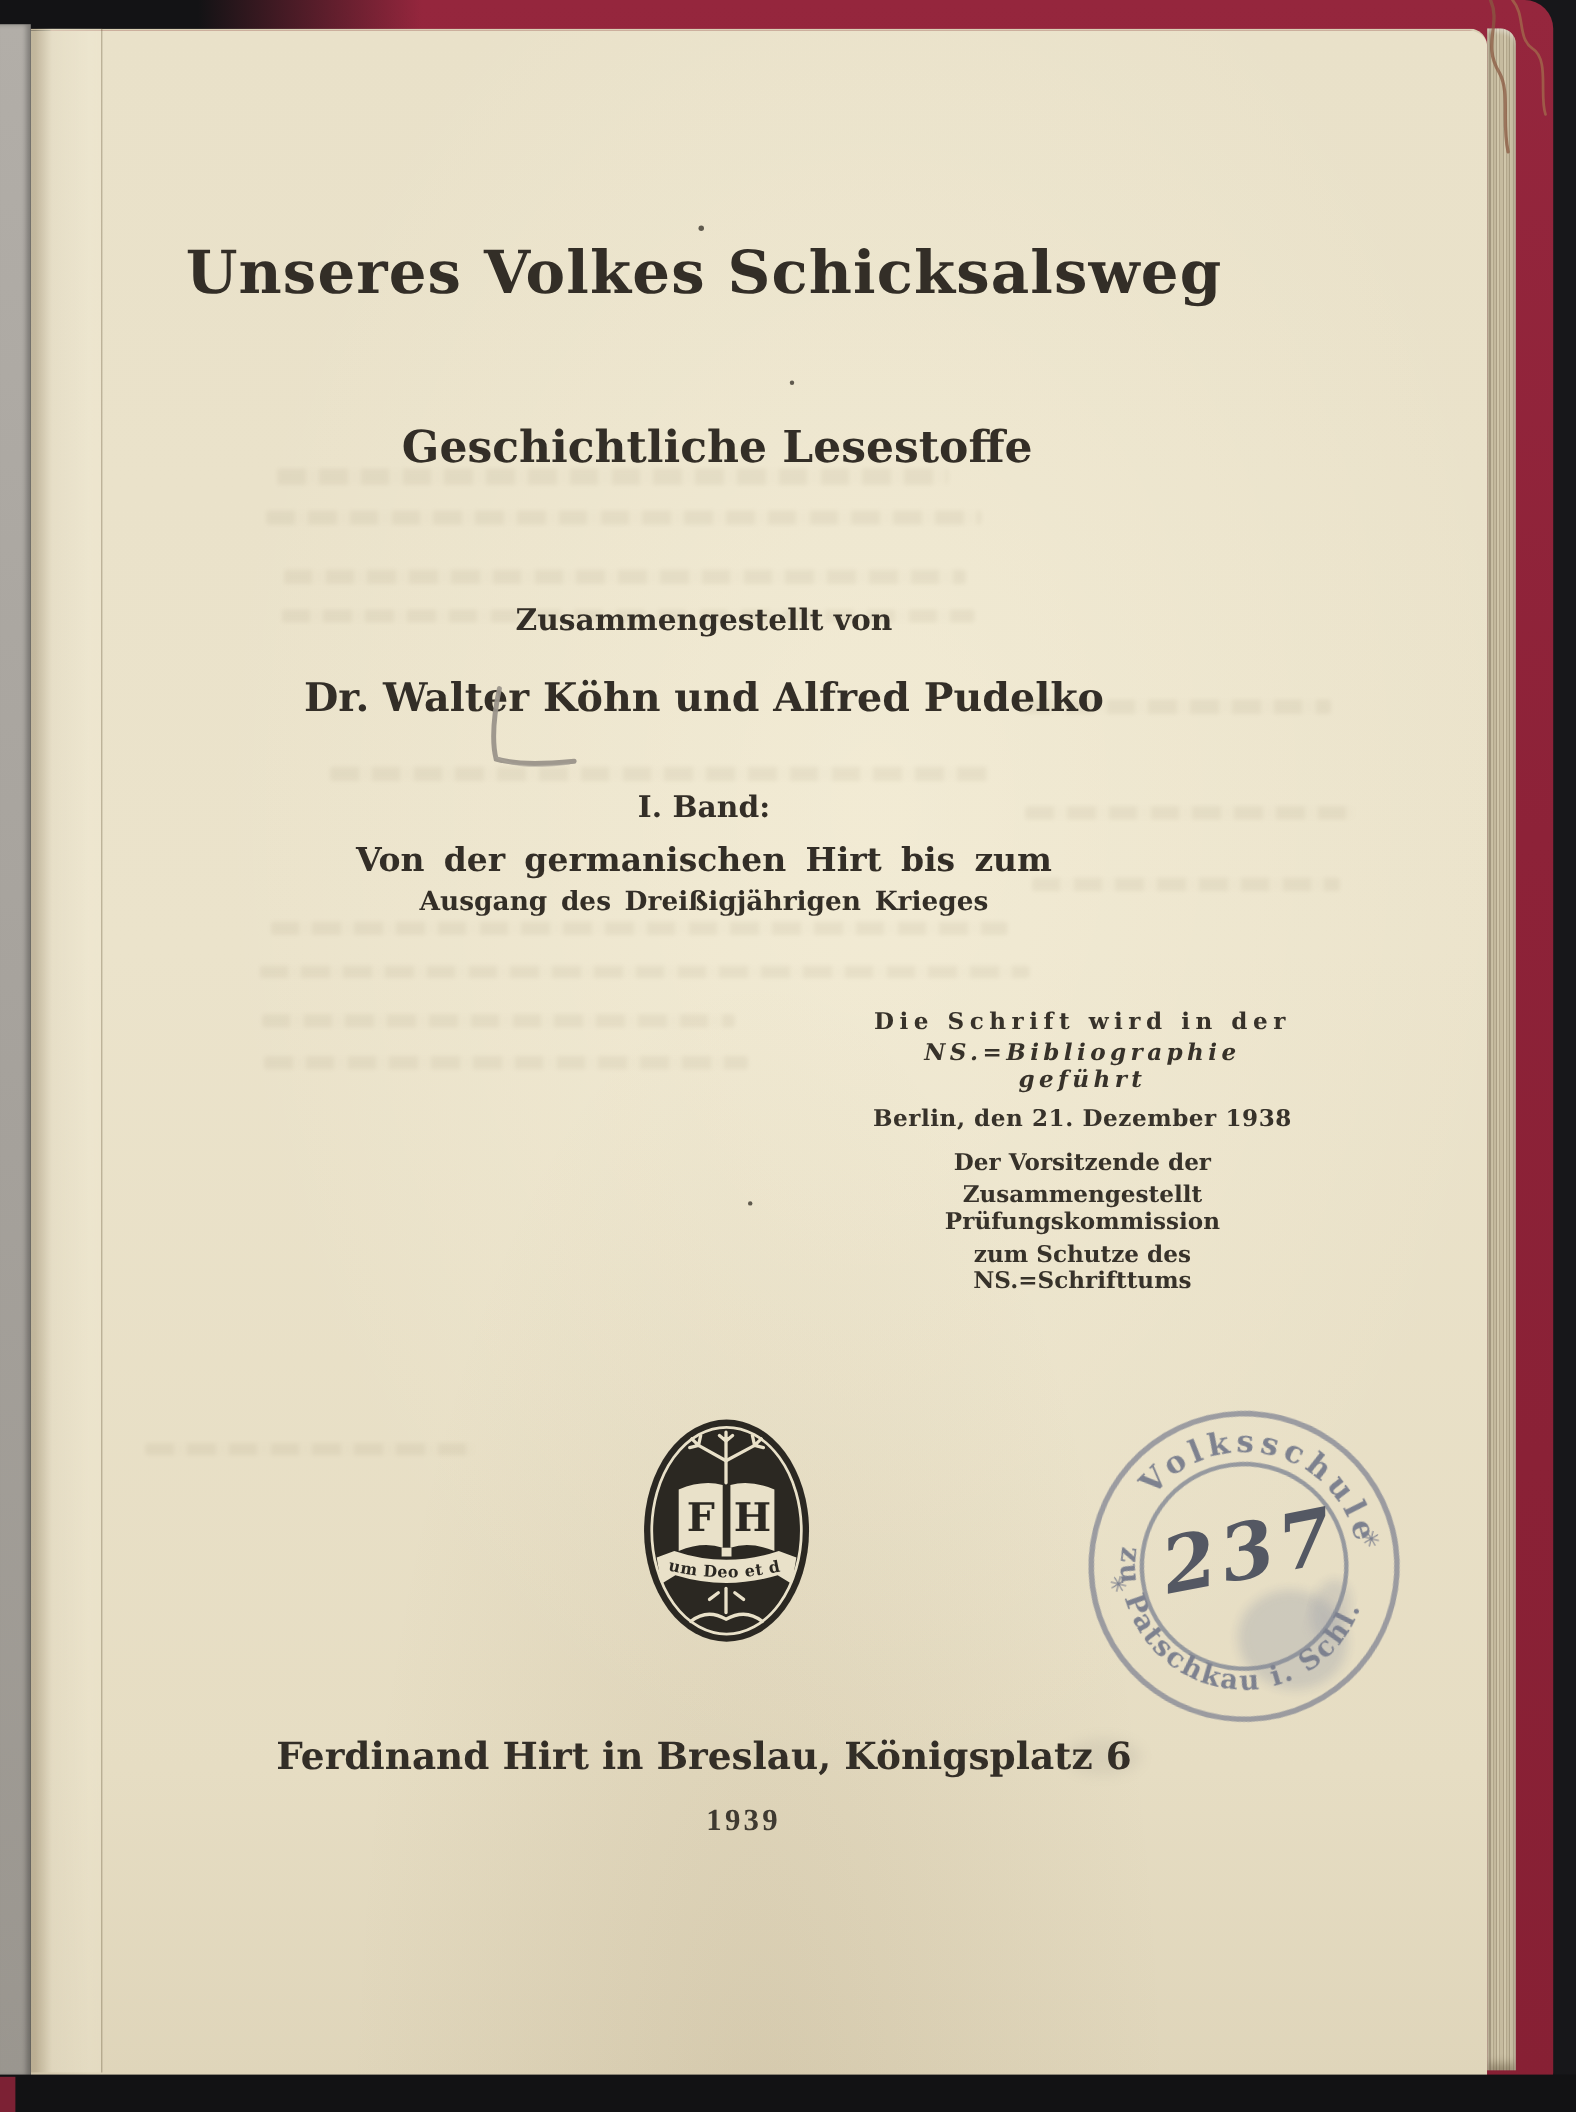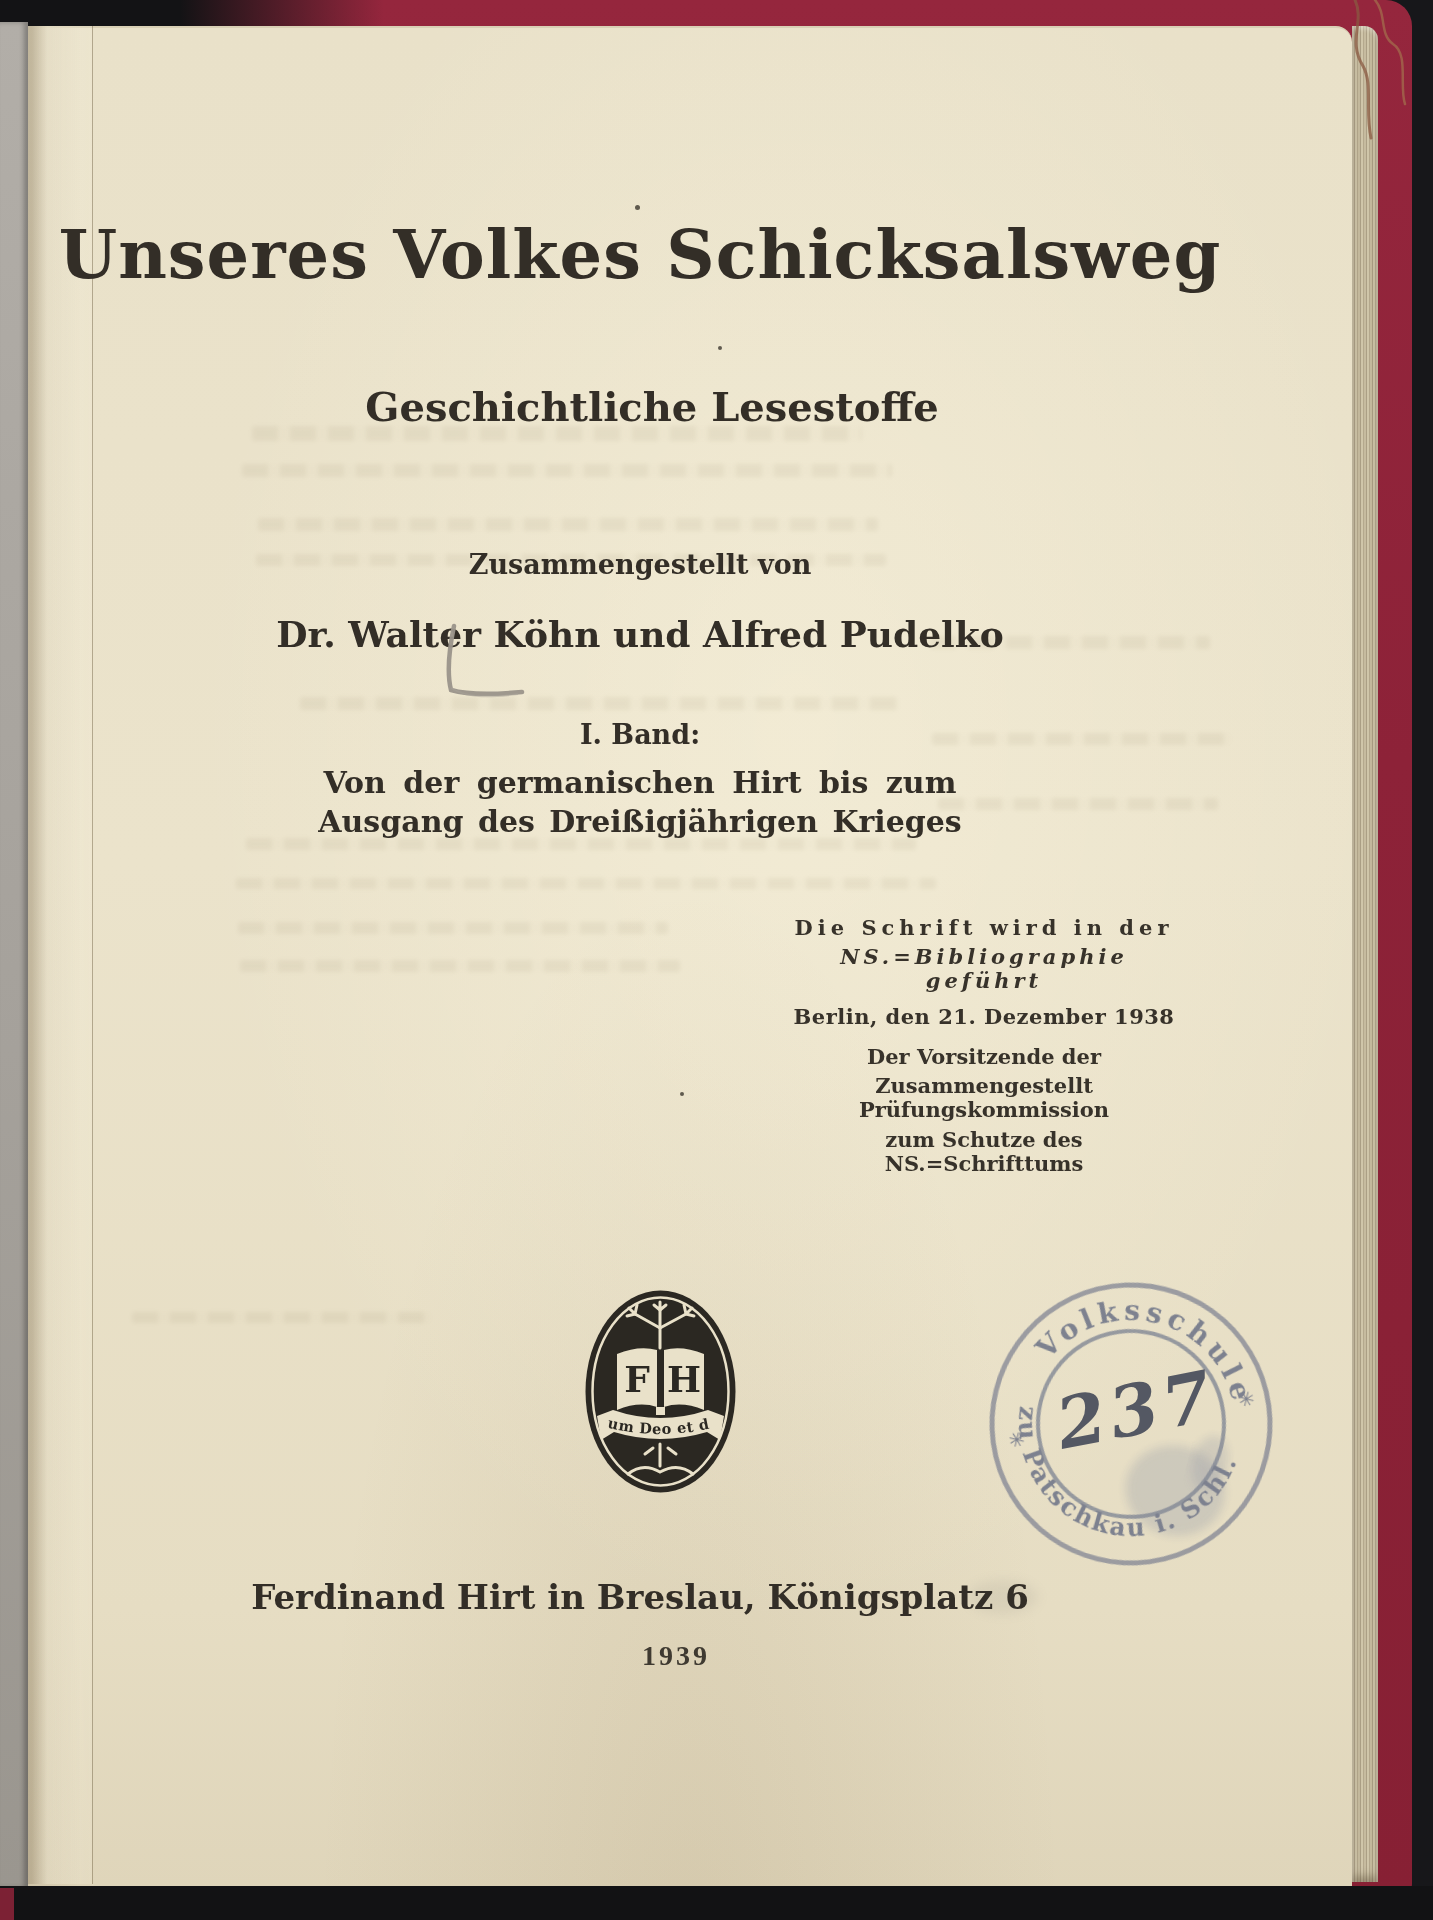--- a/index.html
+++ b/index.html
@@ -28,27 +28,27 @@
           radial-gradient(ellipse at 50% 105%, rgba(120,95,55,.10) 0%, rgba(120,95,55,0) 40%),
           linear-gradient(90deg, rgba(110,90,55,.14) 0%, rgba(110,90,55,0) 4%),
           linear-gradient(180deg,#e9e1c9 0%,#ebe3cb 45%,#e6ddc3 85%,#dfd5ba 100%);
         border-bottom:2px solid #c9bfa2; border-top:2px solid #d9d0b5;}
   .flyleaf-strip{position:absolute;left:28px;top:26px;width:64px;height:1858px;
                  background:linear-gradient(90deg,rgba(90,72,45,.18) 0 6%,rgba(248,243,224,.28) 30%,rgba(248,243,224,.18) 100%);
                  border-right:1px solid rgba(110,95,65,.30);}
   
   .line{position:absolute;left:28px;width:1224px;text-align:center;color:#332e27;
         font-weight:bold;white-space:nowrap;}
-  .title{top:215px;font-size:67px;letter-spacing:1px;}
+  .title{top:215px;font-size:54px;letter-spacing:1px;}
   .subtitle{top:383px;font-size:40px;padding-left:12px;}
   .compiled{top:549px;font-size:27px;}
   .authors{top:613px;font-size:36px;}
   .band-label{top:719px;font-size:27px;}
   .band1{top:765px;font-size:30px;word-spacing:7px;}
-  .band2{top:804px;font-size:30px;word-spacing:4px;}
+  .band2{top:804px;font-size:24px;word-spacing:4px;}
   .publisher{top:1577px;font-size:34px;}
   .year{top:1640px;font-size:28px;font-family:"Liberation Serif",serif;font-weight:600;
         letter-spacing:3px;color:#3f3a31;padding-left:36px;}
   
   .ns-block{position:absolute;left:785px;top:916px;width:398px;text-align:center;
             color:#37322a;font-weight:bold;font-size:21px;line-height:24px;}
   .ns1{letter-spacing:5px;}
   .ns2{letter-spacing:4px;margin-top:5px;font-style:italic;}
   .ns3{margin-top:12px;letter-spacing:.5px;}
   .ns4{margin-top:16px;}

